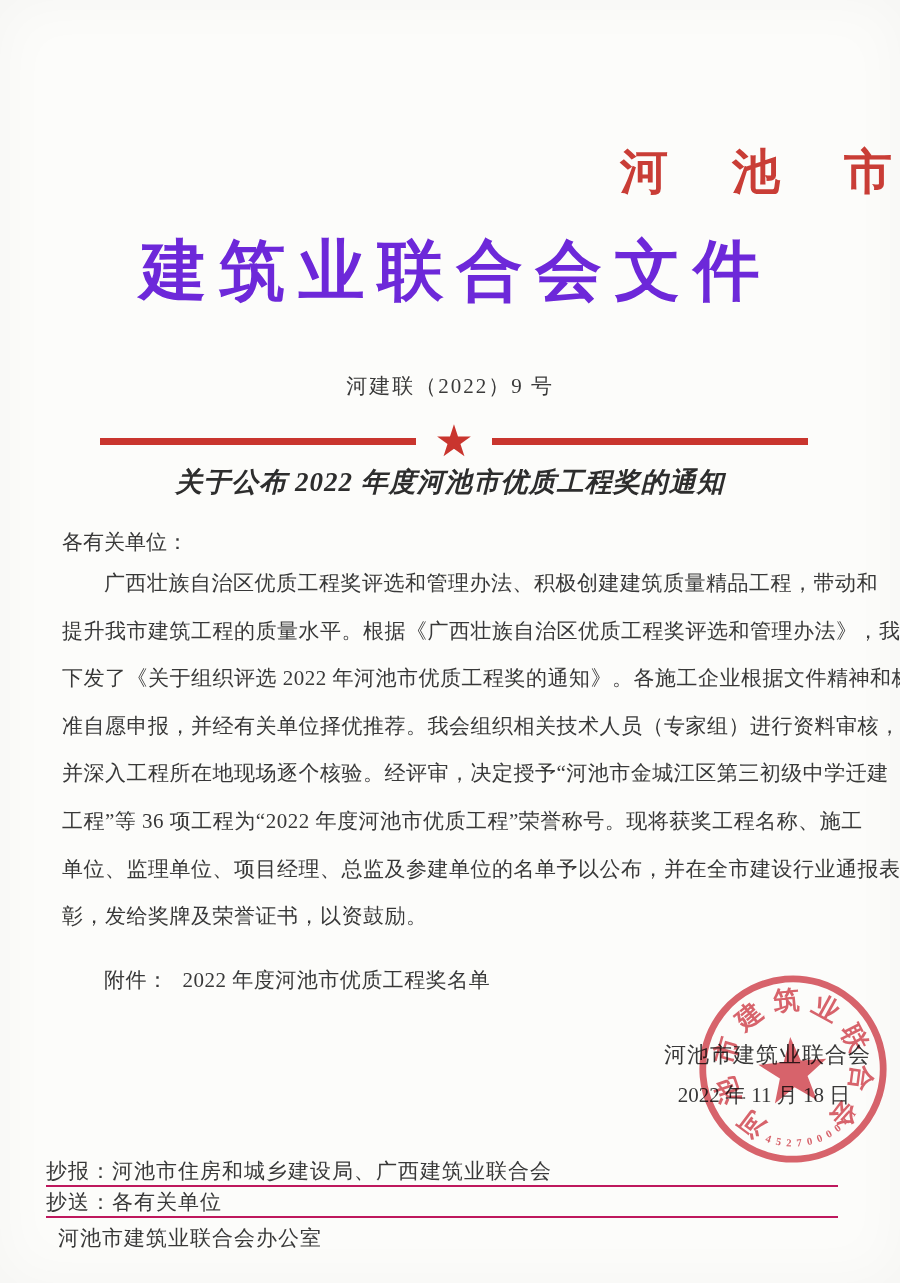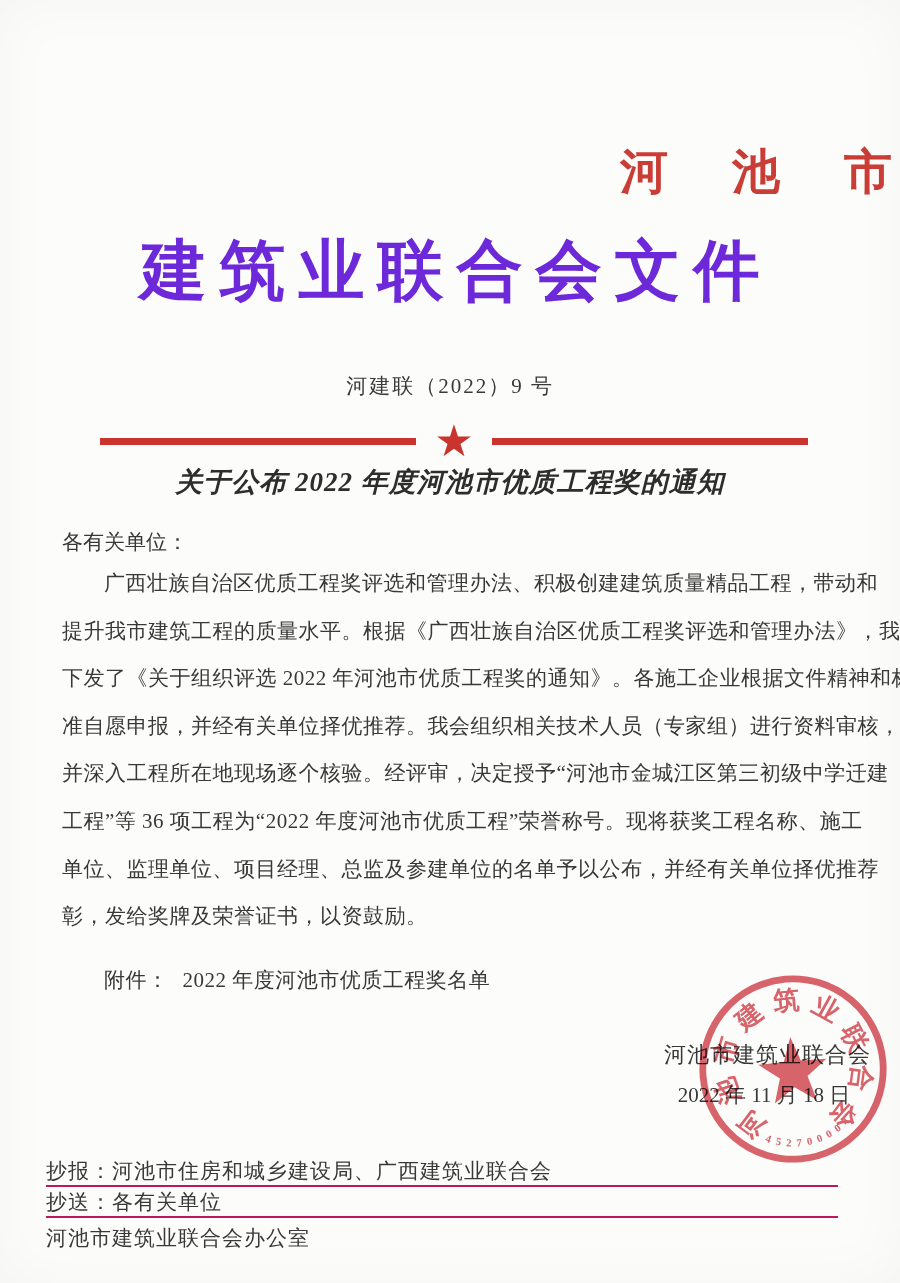--- a/index.html
+++ b/index.html
@@ -95,21 +95,21 @@
   
   .footer {
     position: absolute; top: 1158px; left: 46px; width: 792px;
     font-size: 21px;
   }
   .footer .footer-line {
     height: 27px; line-height: 27px;
     white-space: nowrap; letter-spacing: 1px;
   }
   .footer .underlined { border-bottom: 2px solid #be185d; margin-bottom: 2px; }
-  .footer .office-line { margin-top: 7px; }
+  .footer .office-line { margin-top: 7px; margin-left: 12px; }
 </style>
 </head>
 <body>
 
 <div class="page">
 
   <div class="org-short">河　池　市</div>
   <div class="org-full">建筑业联合会文件</div>
   <div class="doc-number">河建联（2022）9 号</div>
 
@@ -123,21 +123,21 @@
 
   <div class="salutation">各有关单位：</div>
 
   <div class="body-block">
     <div class="body-line indent">广西壮族自治区优质工程奖评选和管理办法、积极创建建筑质量精品工程，带动和</div>
     <div class="body-line">提升我市建筑工程的质量水平。根据《广西壮族自治区优质工程奖评选和管理办法》，我会</div>
     <div class="body-line">下发了《关于组织评选 2022 年河池市优质工程奖的通知》。各施工企业根据文件精神和标</div>
     <div class="body-line">准自愿申报，并经有关单位择优推荐。我会组织相关技术人员（专家组）进行资料审核，</div>
     <div class="body-line">并深入工程所在地现场逐个核验。经评审，决定授予“河池市金城江区第三初级中学迁建</div>
     <div class="body-line">工程”等 36 项工程为“2022 年度河池市优质工程”荣誉称号。现将获奖工程名称、施工</div>
-    <div class="body-line">单位、监理单位、项目经理、总监及参建单位的名单予以公布，并经有关单位择优推荐</div>
+    <div class="body-line">单位、监理单位、项目经理、总监及参建单位的名单予以公布，并在全市建设行业通报表</div>
     <div class="body-line">彰，发给奖牌及荣誉证书，以资鼓励。</div>
   </div>
 
   <div class="attachment">
     <span class="att-label">附件：</span><span class="att-text">2022 年度河池市优质工程奖名单</span>
   </div>
 
   <div class="signature">
     <div class="sig-org">河池市建筑业联合会</div>
     <div class="sig-date">2022 年 11 月 18 日</div>

